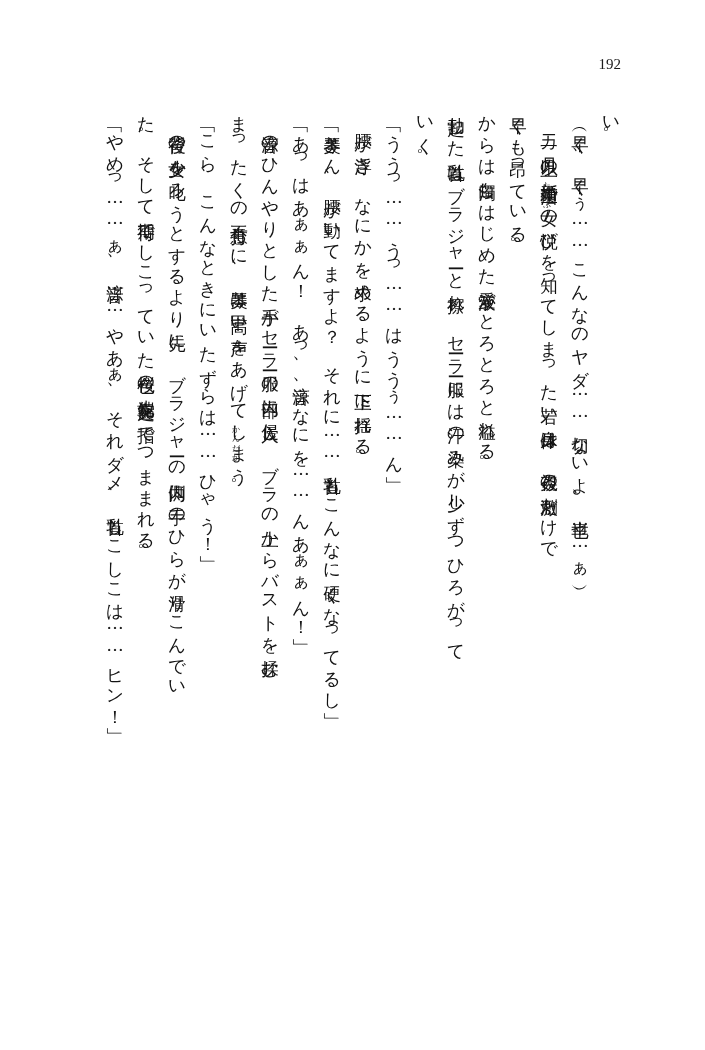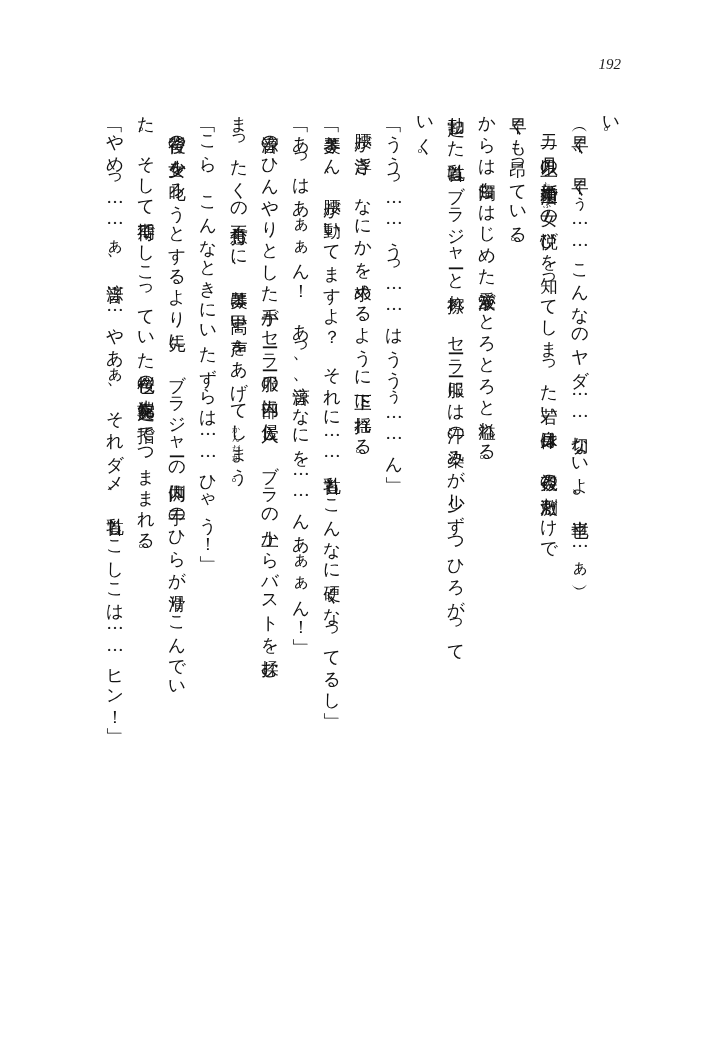--- a/index.html
+++ b/index.html
@@ -13,21 +13,20 @@
     height: 1050px;
     background: #ffffff;
     overflow: hidden;
     font-family: "DejaVu Serif", "Liberation Serif", serif;
   }
   .page-number {
     position: absolute;
     top: 56px;
     right: 84px;
     font-size: 15px;
-    font-style: italic;
     color: #1a1a1a;
     font-family: "Liberation Serif", serif;
   }
   .text-block {
     position: absolute;
     top: 104px;
     left: 86px;
     right: 86px;
     height: 760px;
     display: flex;

